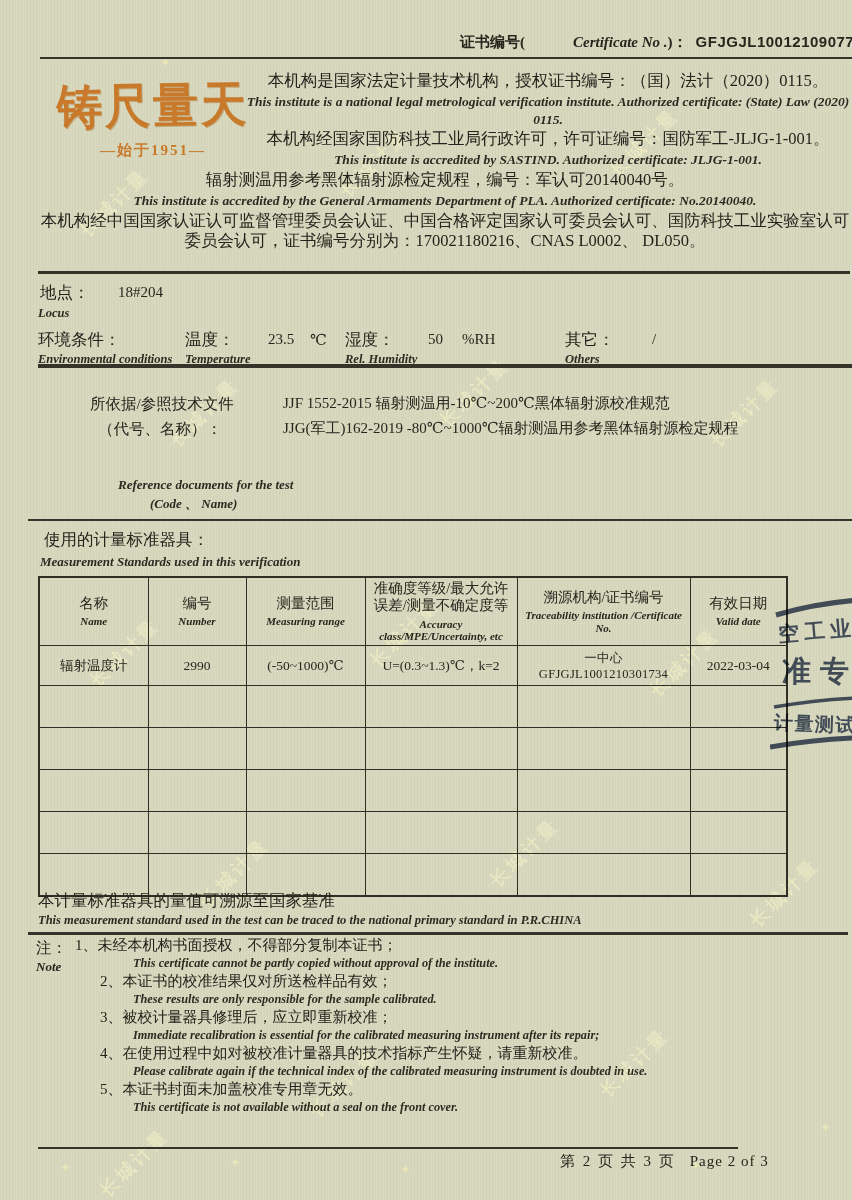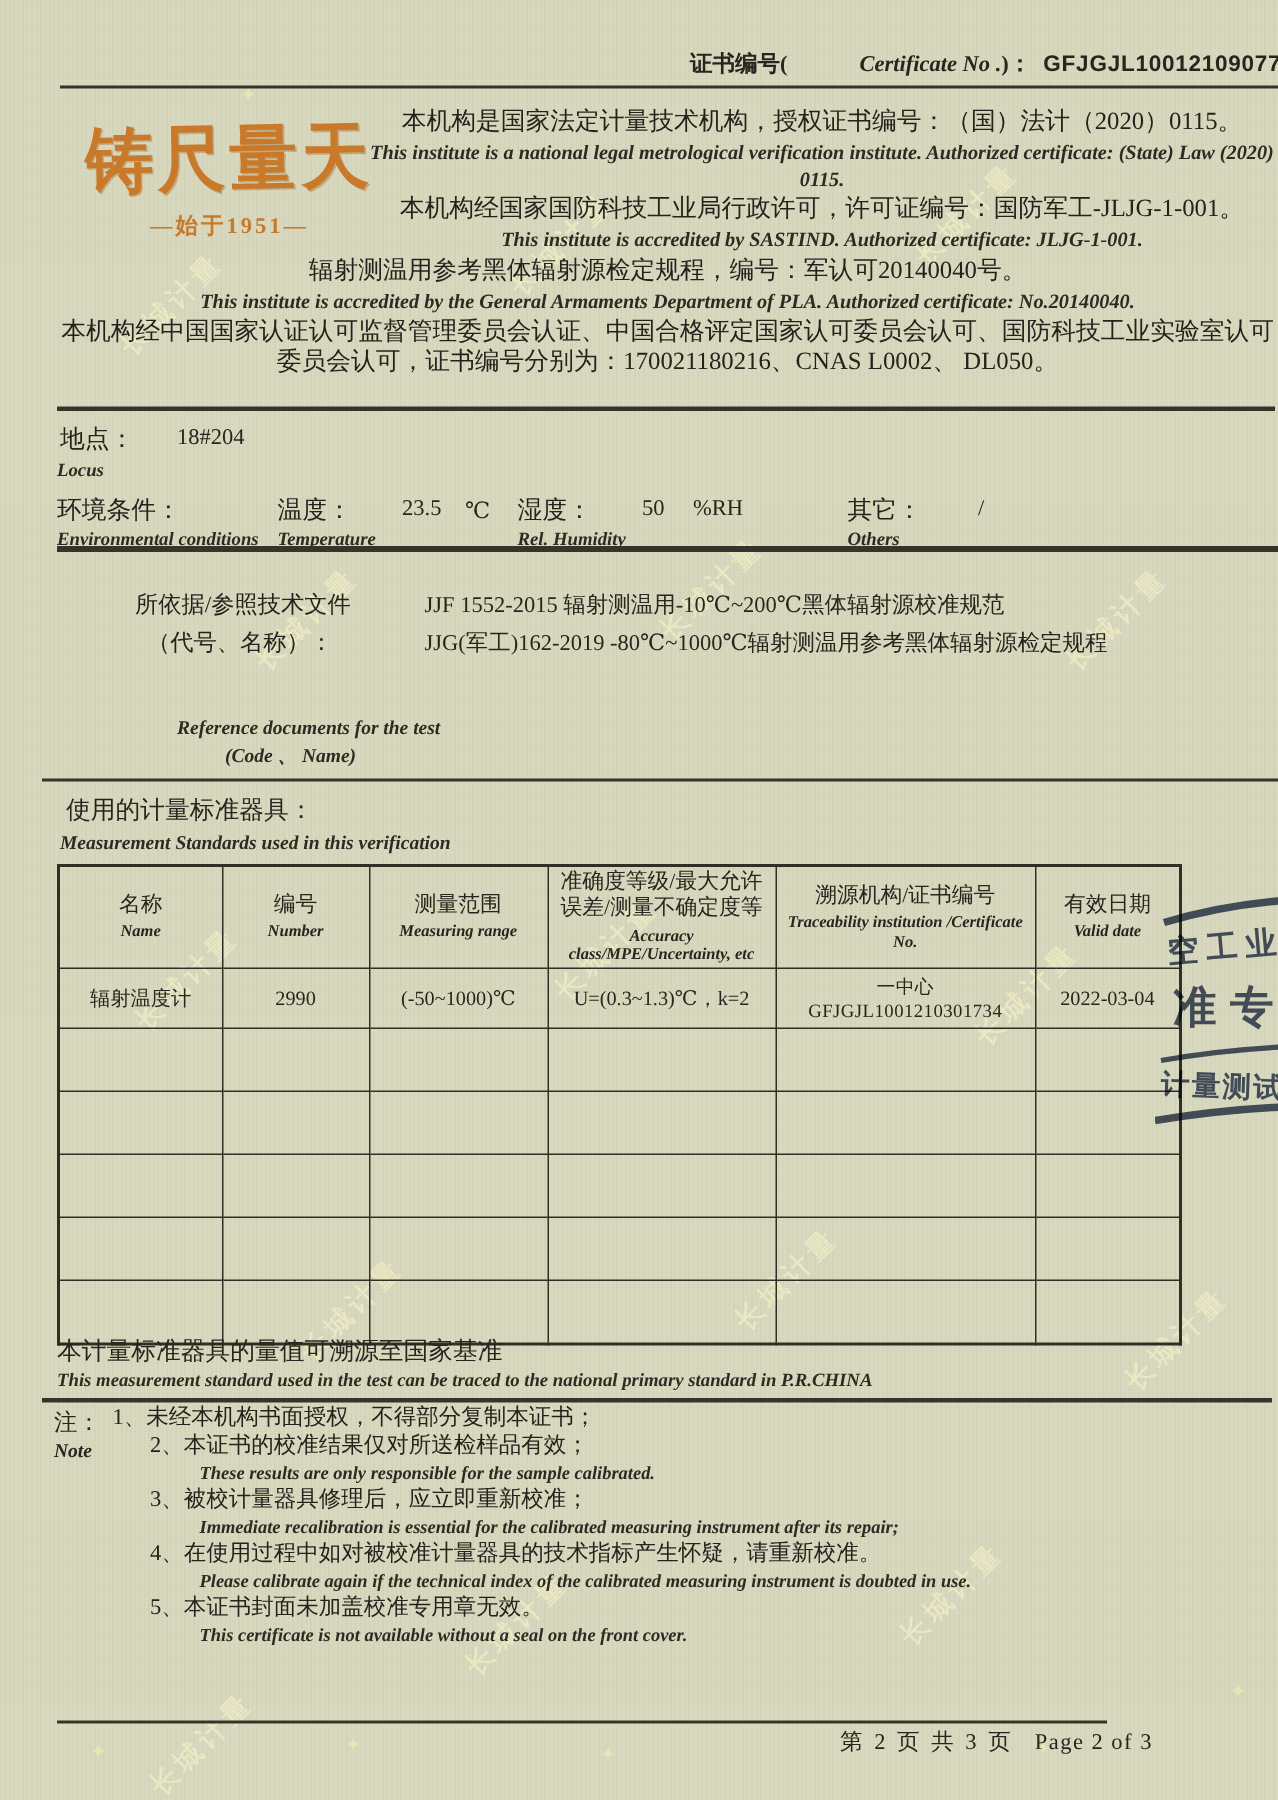--- a/index.html
+++ b/index.html
@@ -270,20 +270,21 @@
   <span class="abs" style="top:890px;left:38px;font-size:16.5px">本计量标准器具的量值可溯源至国家基准</span>
   <span class="abs en-sm" style="top:913px;left:38px;font-size:12.5px">This measurement standard used in the test can be traced to the national primary standard in P.R.CHINA</span>
 
   <div class="rule divider4"></div>
 
   <div class="abs notes">
     <span class="note-zh-label">注：</span>
     <span class="note-en-label">Note</span>
     <div class="note-item first">
       <p class="n-zh">1、未经本机构书面授权，不得部分复制本证书；</p>
+      <p class="n-en">This certificate cannot be partly copied without approval of the institute.</p>
     </div>
     <div class="note-item">
       <p class="n-zh">2、本证书的校准结果仅对所送检样品有效；</p>
       <p class="n-en">These results are only responsible for the sample calibrated.</p>
     </div>
     <div class="note-item">
       <p class="n-zh">3、被校计量器具修理后，应立即重新校准；</p>
       <p class="n-en">Immediate recalibration is essential for the calibrated measuring instrument after its repair;</p>
     </div>
     <div class="note-item">

